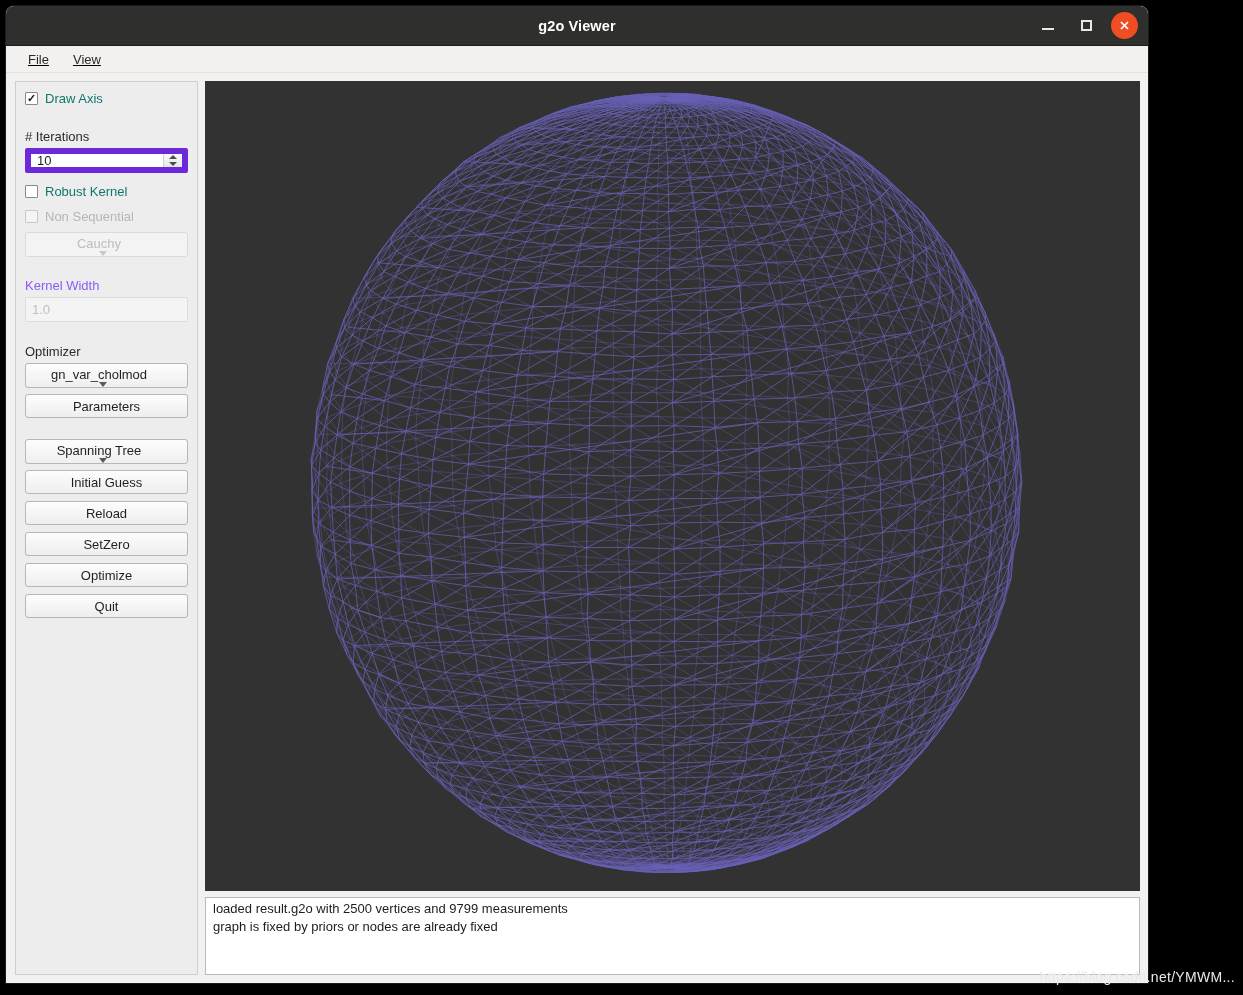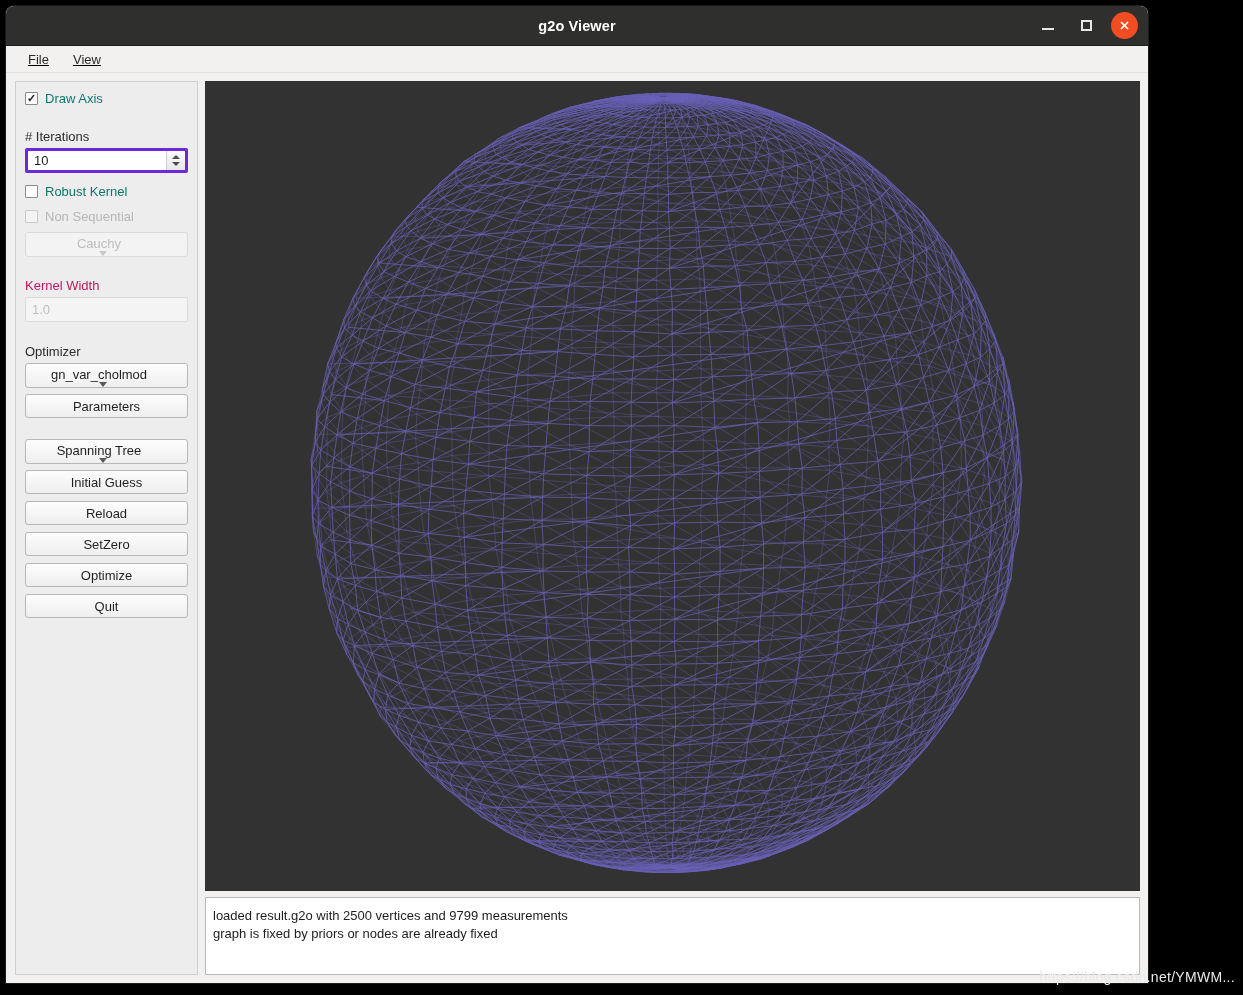--- a/index.html
+++ b/index.html
@@ -159,27 +159,27 @@
     color: #0f766e;
     white-space: nowrap;
   }
   .ctl-label.disabled { color: #b6b6b6; }
 
   .field-label {
     font-size: 13px;
     color: #2b2b2b;
     margin: 15px 0 4px 0;
   }
-  .field-label.disabled { color: #be185d; }
+  .field-label.disabled { color: #8b5cf6; }
 
   
   .spinbox {
     display: flex;
     height: 25px;
-    border: 3px solid #6d28d9;
+    border: 6px solid #6d28d9;
     background: #ffffff;
     box-sizing: border-box;
     margin-bottom: 9px;
     border-radius: 2px;
   }
   .spinbox .sval {
     flex: 1;
     font-size: 13px;
     color: #1e1e1e;
     display: flex;
@@ -299,21 +299,21 @@
   }
   #gl-viewport svg { display: block; width: 100%; height: 100%; }
 
   
   #status-log {
     height: 78px;
     min-height: 78px;
     background: #ffffff;
     border: 1px solid #b9b9b9;
     box-sizing: border-box;
-    padding: 9px 7px;
+    padding: 2px 7px;
     font-size: 13px;
     color: #1d1d1d;
     line-height: 18px;
     overflow: hidden;
   }
   .log-line { white-space: nowrap; }
 
   
   #watermark {
     position: absolute;

